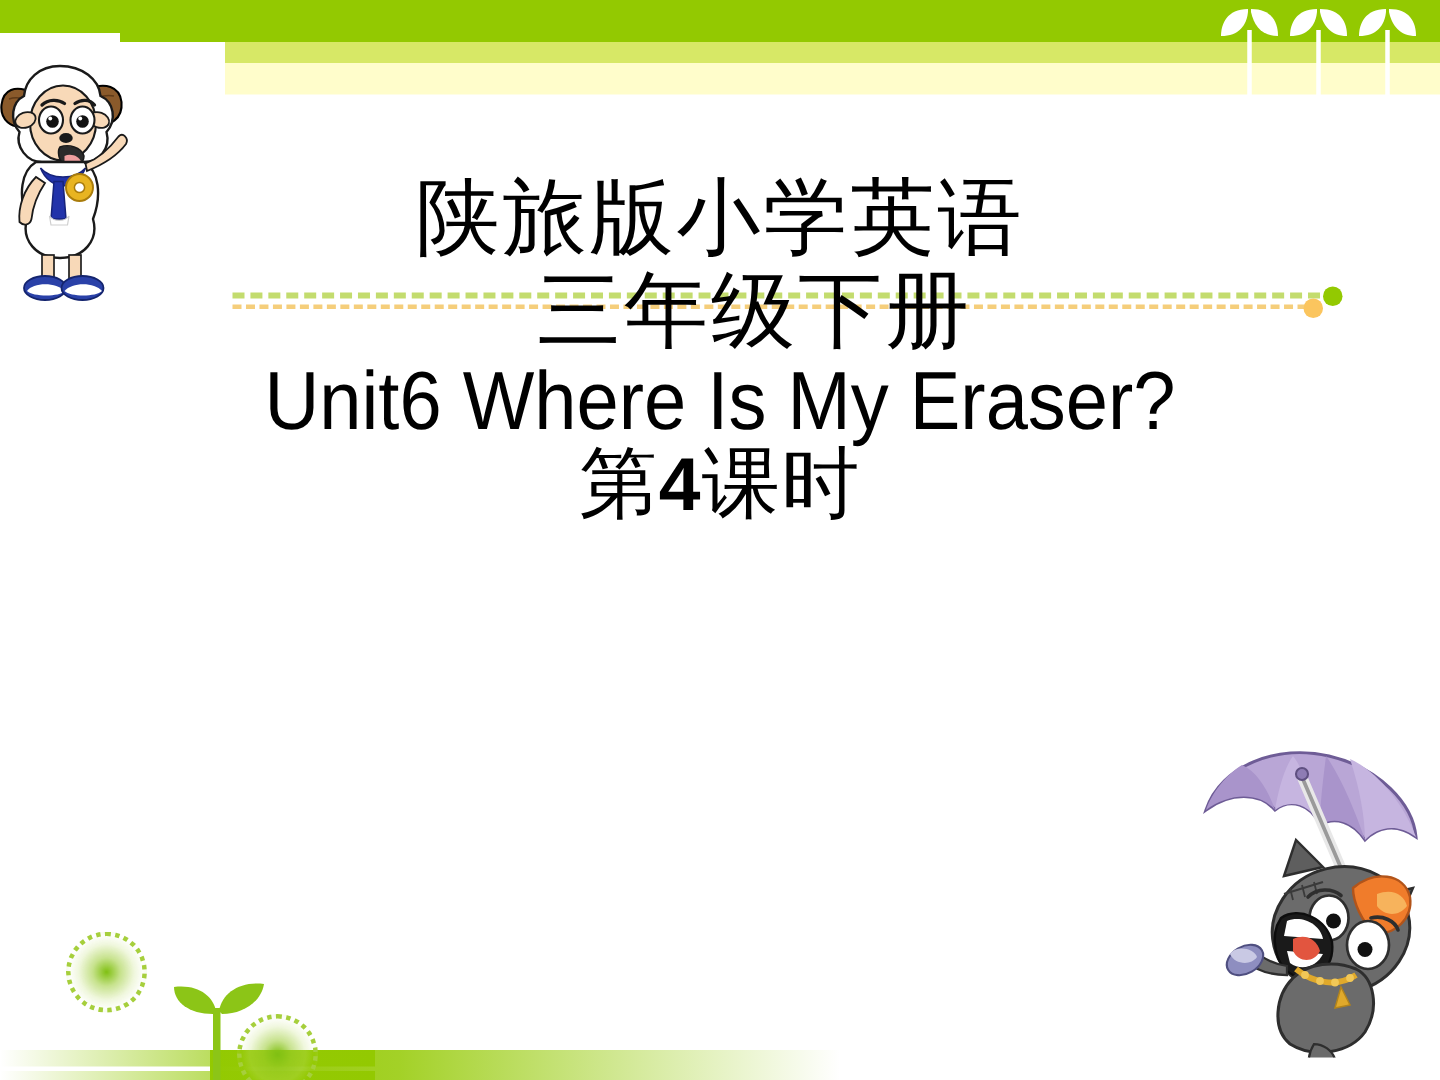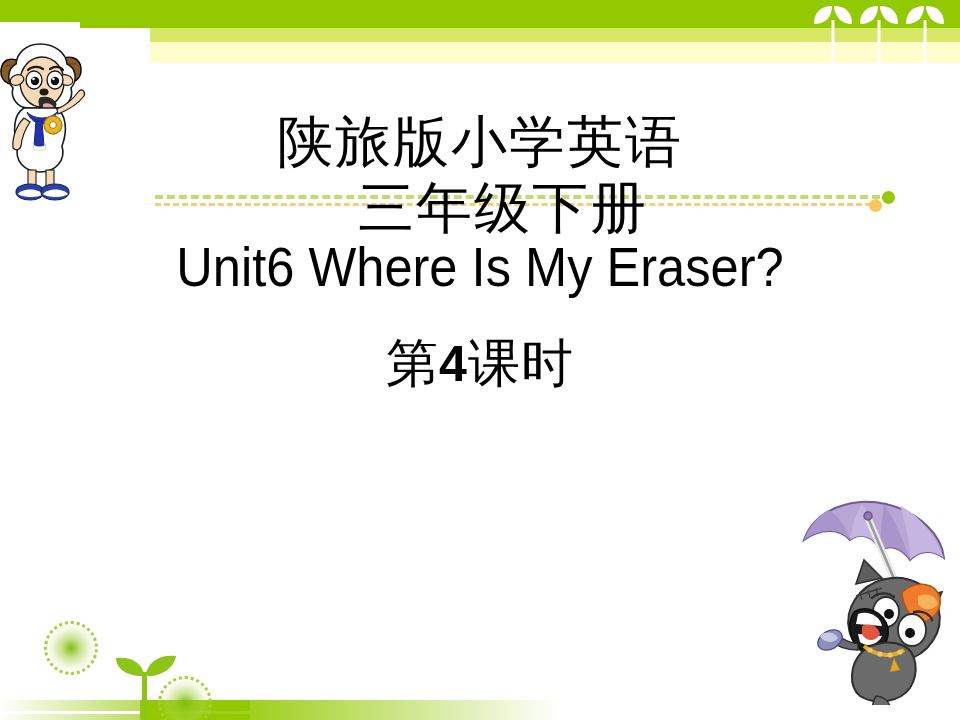--- a/index.html
+++ b/index.html
@@ -55,21 +55,21 @@
     width: 960px;
     text-align: center;
   }
   .t-line {
     display: block;
     line-height: 1.0;
     color: #000000;
     white-space: nowrap;
   }
   .t-cn1 {
-    font-family: Liberation Mono, monospace;
+    font-family: Liberation Serif, serif;
     font-size: 56px;
     letter-spacing: 2px;
     padding-bottom: 6px;
   }
   .t-cn2 {
     font-family: "DejaVu Serif", "Liberation Serif", serif;
     font-size: 56px;
     letter-spacing: 2px;
     padding-bottom: 4px;
     margin-left: 46px;
@@ -78,21 +78,20 @@
     font-family: "Liberation Sans Narrow", "Liberation Sans", sans-serif;
     font-size: 55px;
     transform: scaleX(0.92);
     letter-spacing: 0px;
     padding-bottom: 2px;
   }
   .t-cn3 {
     font-family: "DejaVu Serif", "Liberation Serif", serif;
     font-size: 52px;
     letter-spacing: 1px;
-    margin-top: 40px;
   }
   .t-cn3 .num {
     font-family: "Liberation Sans", sans-serif;
     font-weight: bold;
     font-size: 50px;
   }
 
   
   .divider {
     position: absolute;

